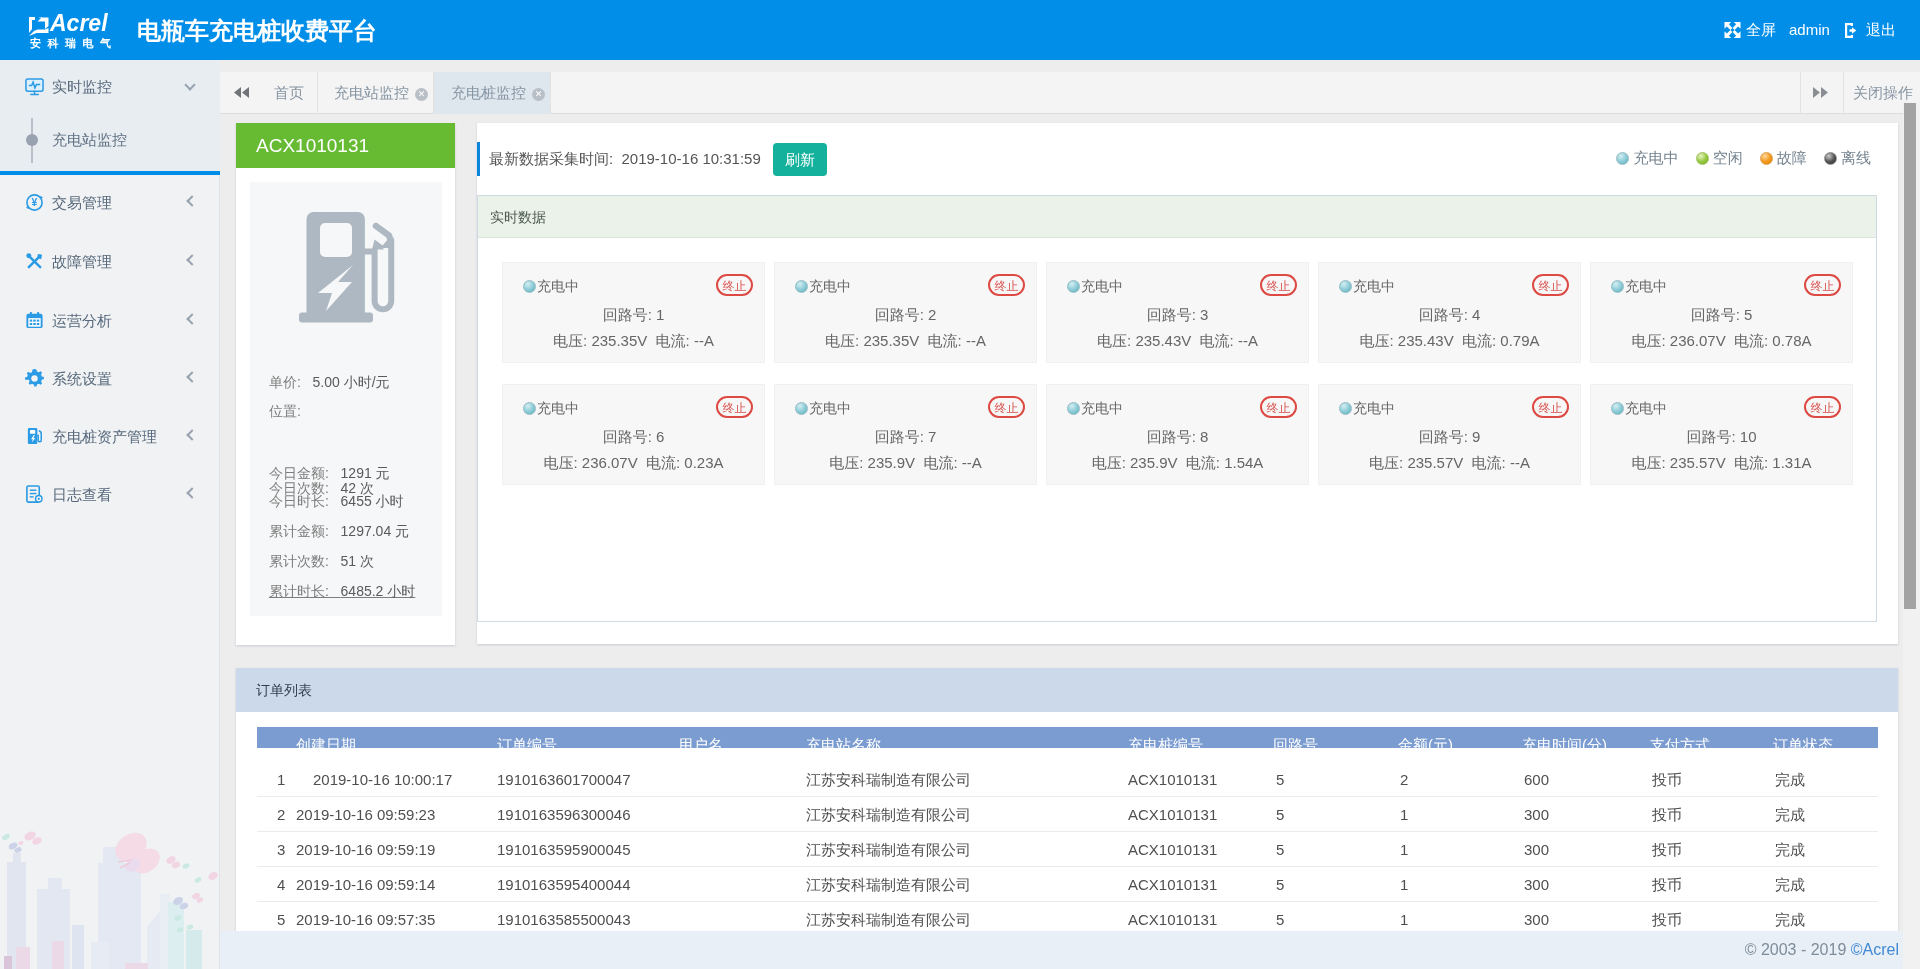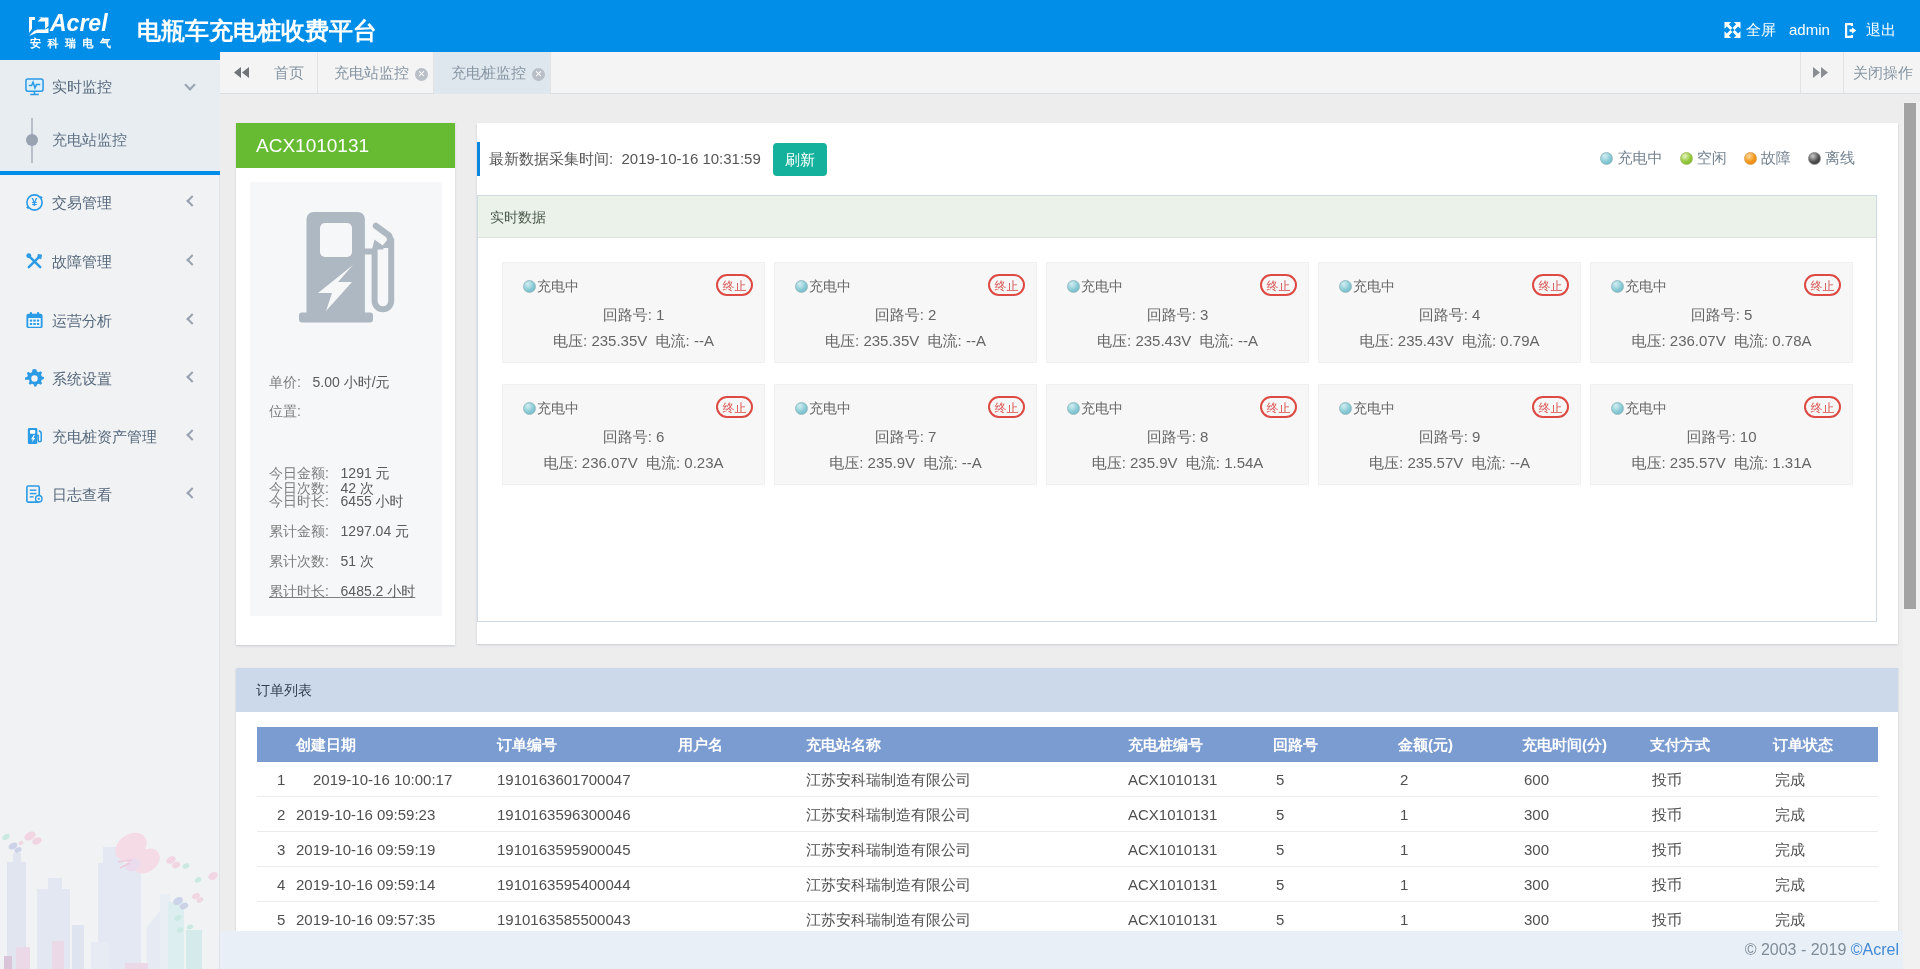--- a/index.html
+++ b/index.html
@@ -9,21 +9,21 @@
 .abs { position:absolute; }
 
 
 #header { position:absolute; left:0; top:0; width:1920px; height:60px; background:#008ee8; }
 #logo-zh { position:absolute; left:30px; top:36px; width:110px; color:#fff; font-size:11px; letter-spacing:6.5px; font-weight:bold; }
 #logo-acrel { position:absolute; left:50px; top:10px; color:#fff; font-size:23px; font-weight:bold; font-style:italic; letter-spacing:0px; }
 #app-title { position:absolute; left:137px; top:0; height:56px; line-height:62px; color:#fff; font-size:24px; font-weight:bold; letter-spacing:0; }
 .hdr-right { position:absolute; top:0; height:52px; line-height:60px; color:#fff; font-size:15px; }
 
 
-#tabbar { position:absolute; left:220px; top:52px; width:1700px; height:42px; background:#f4f4f4; border-bottom:1px solid #d9dee2; }
+#tabbar { position:absolute; left:220px; top:72px; width:1700px; height:42px; background:#f4f4f4; border-bottom:1px solid #d9dee2; }
 .tab { position:absolute; top:0; height:42px; line-height:42px; color:#8695a3; font-size:15px; border-right:1px solid #e2e2e2; text-align:left; }
 .tabx { display:inline-block; width:13px; height:13px; background:#b9bfc6; border-radius:50%; color:#fff; font-size:9px; line-height:13px; text-align:center; vertical-align:1px; margin-left:6px; }
 
 
 #sidebar { position:absolute; left:0; top:60px; width:220px; height:909px; background:#f1f2f3; border-right:1px solid #e0e3e6; }
 #side-active { position:absolute; left:0; top:0; width:220px; height:115px; background:#e8edf1; border-bottom:4px solid #008ee8; }
 .mitem { position:absolute; left:0; width:220px; height:20px; }
 .mtext { position:absolute; left:52px; top:0; font-size:15px; color:#56687c; }
 .mchev { position:absolute; right:24px; top:3px; width:8px; height:8px; border-left:2px solid #98a3b0; border-bottom:2px solid #98a3b0; }
 .chev-l { transform:rotate(45deg); }
@@ -56,21 +56,21 @@
 .ccard .st { position:absolute; left:20px; top:15px; }
 .ccard .st .dot { margin-right:1px; }
 .ccard .stop { position:absolute; right:11px; top:11px; width:37px; height:22px; border:2px solid #dd4a43; border-radius:11px; color:#d9534f; font-size:12px; text-align:center; line-height:21px; }
 .ccard .loop { position:absolute; left:0; top:43px; width:100%; text-align:center; font-size:15px; }
 .ccard .va { position:absolute; left:0; top:69px; width:100%; text-align:center; font-size:15px; }
 
 
 #orders { position:absolute; left:236px; top:668px; width:1662px; height:301px; background:#fff; box-shadow:0 1px 2px rgba(120,130,140,0.3); }
 #orders .bluehead { position:absolute; left:0; top:0; width:100%; height:44px; background:#cbd9ea; color:#323f52; font-size:14px; line-height:44px; padding-left:20px; }
 #otable { position:absolute; left:21px; top:59px; width:1621px; }
-#otable .thead { position:absolute; left:0; top:0; width:1621px; height:35px; background:#7b9cd0; color:#fff; font-size:15px; font-weight:bold; line-height:35px; }
+#otable .thead { position:absolute; left:0; top:0; width:1621px; height:21px; background:#7b9cd0; color:#fff; font-size:15px; font-weight:normal; line-height:35px; }
 .orow { position:absolute; left:0; width:1621px; height:35px; line-height:35px; font-size:15px; color:#4f4f4f; border-bottom:1px solid #ebebeb; background:#fff; }
 .oc { position:absolute; top:0; white-space:nowrap; }
 
 
 #footer { position:absolute; left:220px; top:931px; width:1700px; height:38px; background:#e9eff6; font-size:16px; color:#7e8c9a; line-height:38px; }
 #footer .inner { position:absolute; right:21px; }
 #footer .acrel { color:#4088d4; }
 #sbtrack { position:absolute; left:1903px; top:102px; width:17px; height:867px; background:#f1f1f1; }
 #sbthumb { position:absolute; left:1px; top:1px; width:12px; height:506px; background:#a3a3a3; }
 </style>
@@ -294,21 +294,21 @@
 </div>
 
 <div id="right-panel">
   <div id="accent"></div>
   <div id="time-label">最新数据采集时间:&nbsp; 2019-10-16 10:31:59</div>
   <div id="refresh">刷新</div>
   <div id="legend">
     <span class="dot dot-charge"></span><span class="lbl">充电中</span>
     <span class="dot dot-idle"></span><span class="lbl">空闲</span>
     <span class="dot dot-fault"></span><span class="lbl">故障</span>
-    <span class="dot dot-off"></span><span class="lbl" style="margin-right:16px;">离线</span>
+    <span class="dot dot-off"></span><span class="lbl" style="margin-right:0;">离线</span>
   </div>
   <div id="rt-panel">
     <div id="rt-head">实时数据</div>
     <div id="cards">
       <div class="ccard" style="left:24px;top:66px;">
           <div class="st"><span class="dot dot-charge"></span>充电中</div>
           <div class="stop">终止</div>
           <div class="loop">回路号:&nbsp;1</div>
           <div class="va">电压:&nbsp;235.35V&nbsp; 电流:&nbsp;--A</div>
         </div>

